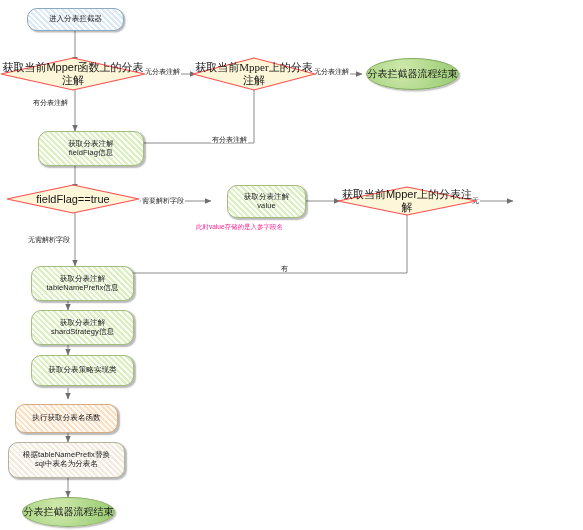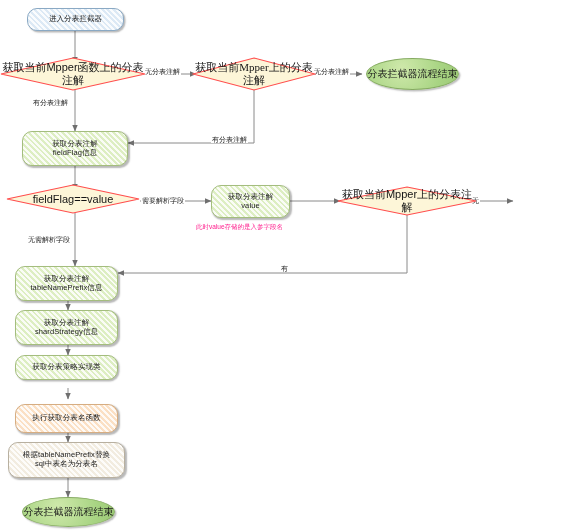--- a/index.html
+++ b/index.html
@@ -50,20 +50,21 @@
     background:
       repeating-linear-gradient(45deg, rgba(255,255,255,0.85) 0 2px, rgba(255,255,255,0) 2px 4px),
       #dce9f5;
     border-color: #8aa9c4;
   }
   .box.green {
     background:
       repeating-linear-gradient(45deg, rgba(255,255,255,0.85) 0 2px, rgba(255,255,255,0) 2px 4px),
       #ddeec2;
     border-color: #a4bd7e;
+    margin-left: 16px;
   }
   .box.orange {
     background:
       repeating-linear-gradient(45deg, rgba(255,255,255,0.85) 0 2px, rgba(255,255,255,0) 2px 4px),
       #fbe0c4;
     border-color: #d6ad82;
   }
   .box.tan {
     background:
       repeating-linear-gradient(45deg, rgba(255,255,255,0.85) 0 2px, rgba(255,255,255,0) 2px 4px),
@@ -191,21 +192,21 @@
 
   <div class="node ellipse green" style="left:366px; top:58px; width:93px; height:32px;">分表拦截器流程结束</div>
 
   <div class="node box green" style="left:22px; top:131px; width:106px; height:35px;">获取分表注解
 fieldFlag信息</div>
 
   <div class="node diamond" style="left:6px; top:184px; width:134px; height:30px;">
     <svg viewBox="0 0 134 30" preserveAspectRatio="none">
       <polygon points="67,1 133,15 67,29 1,15" fill="#fdf6d8" stroke="#ff4d4d" stroke-width="1.2"></polygon>
     </svg>
-    <span class="dtext">fieldFlag==value</span>
+    <span class="dtext">fieldFlag==true</span>
   </div>
 
   <div class="node box green" style="left:211px; top:185px; width:79px; height:33px;">获取分表注解
 value</div>
 
   <div class="note" style="left:196px; top:224px;">此时value存储的是入参字段名</div>
 
   <div class="node diamond" style="left:337px; top:186px; width:140px; height:30px;">
     <svg viewBox="0 0 140 30" preserveAspectRatio="none">
       <polygon points="70,1 139,15 70,29 1,15" fill="#fdf6d8" stroke="#ff4d4d" stroke-width="1.2"></polygon>
@@ -213,21 +214,21 @@
     <span class="dtext">获取当前Mpper上的分表注解</span>
   </div>
 
 
   <div class="node box green" style="left:15px; top:266px; width:103px; height:35px;">获取分表注解
 tableNamePrefix信息</div>
 
   <div class="node box green" style="left:15px; top:310px; width:103px; height:35px;">获取分表注解
 shardStrategy信息</div>
 
-  <div class="node box green" style="left:15px; top:355px; width:103px; height:25px;">获取分表策略实现类</div>
+  <div class="node box green" style="left:15px; top:355px; width:103px; height:31px;">获取分表策略实现类</div>
 
   <div class="node box orange" style="left:15px; top:404px; width:103px; height:29px;">执行获取分表名函数</div>
 
   <div class="node box tan" style="left:8px; top:442px; width:117px; height:36px;">根据tableNamePrefix替换
 sql中表名为分表名</div>
 
   <div class="node ellipse green" style="left:22px; top:497px; width:93px; height:30px;">分表拦截器流程结束</div>
 
   <div class="elabel" style="left:144px; top:68px;">无分表注解</div>
 

